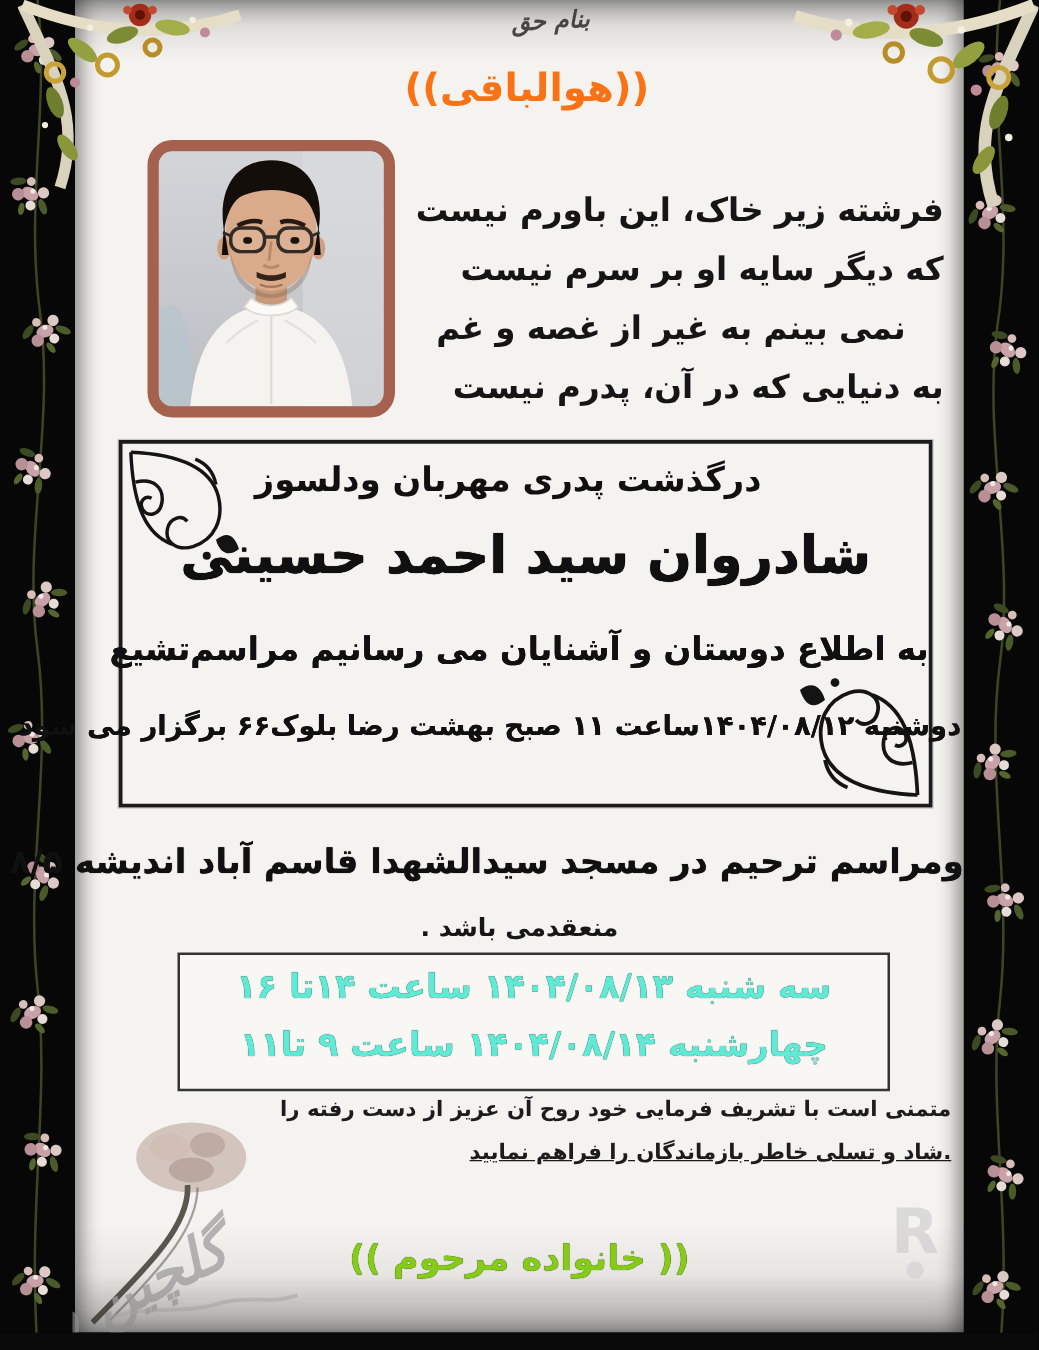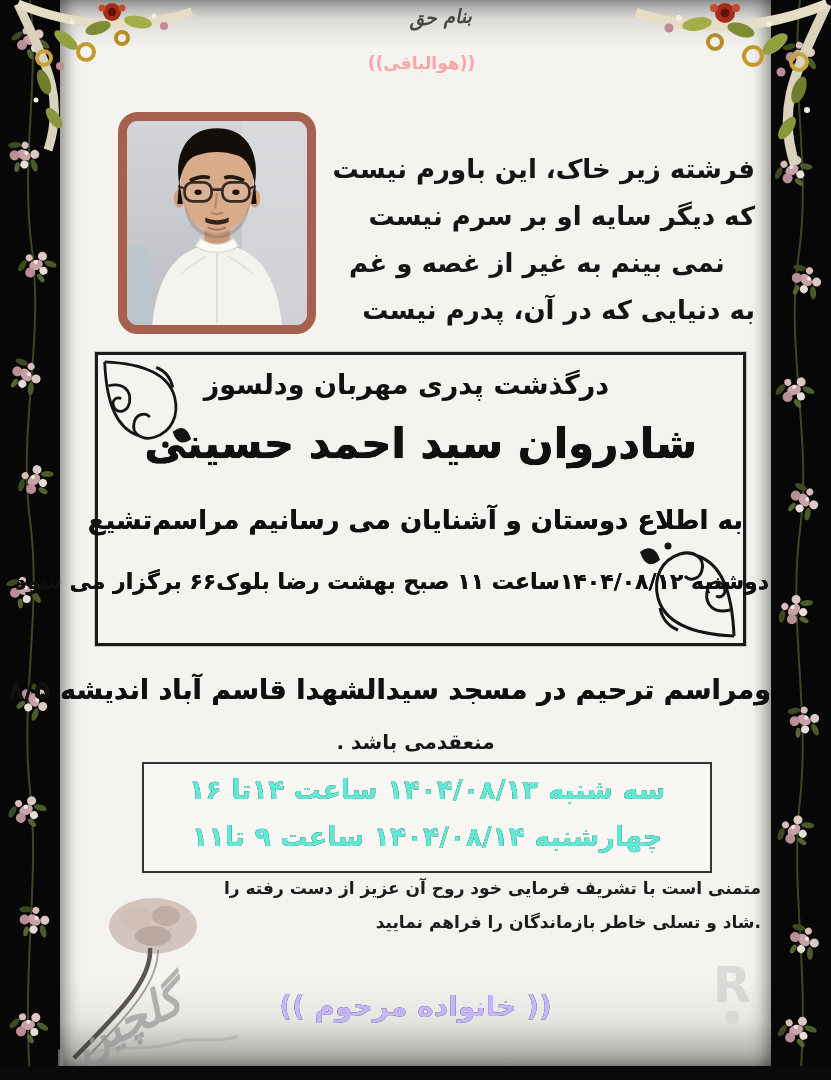--- a/index.html
+++ b/index.html
@@ -18,21 +18,21 @@
   .corner-ornament{position:absolute;z-index:4;pointer-events:none;}
   .tl{left:14px;top:0;}
   .tr{right:0;top:0;}
   .calligraphy-top{
     position:absolute;z-index:3;left:346px;top:6px;width:190px;height:46px;
     color:#2e2c28;font-size:19px;font-weight:bold;font-style:italic;
     transform:rotate(-3deg);opacity:.85;text-align:center;direction:rtl;white-space:nowrap;
   }
   .invocation{
     position:absolute;z-index:3;left:60px;top:53px;width:711px;
-    text-align:center;font-size:17px;font-weight:bold;color:#fca5a5;
+    text-align:center;font-size:31px;font-weight:bold;color:#f97316;
     transform:translateX(6px);white-space:nowrap;
   }
   .photo-frame{
     position:absolute;z-index:3;left:118px;top:112px;width:180px;height:204px;
     border:9px solid #a5614e;border-radius:20px;overflow:hidden;background:#c9cbcf;
   }
   .photo-frame svg{display:block;width:100%;height:100%;}
   .poem{
     position:absolute;z-index:3;top:146px;right:76px;width:470px;
     font-size:26px;font-weight:bold;color:#151515;line-height:47px;
@@ -67,24 +67,24 @@
     border:2px solid #343434;background:rgba(255,255,255,.35);
   }
   .box2 .t{position:absolute;left:0;width:100%;text-align:center;font-size:27px;font-weight:bold;color:#5eead4;white-space:nowrap;text-shadow:0 0 .6px #000;}
   .box2 .t1{top:10px;}
   .box2 .t2{top:57px;}
   .closing1,.closing2{
     position:absolute;z-index:3;left:60px;width:711px;text-align:right;
     font-size:17px;font-weight:600;color:#1c1c1c;transform:translateX(-10px);white-space:nowrap;
   }
   .closing1{top:878px;}
-  .closing2{top:912px;}
+  .closing2{top:912px;text-decoration:underline;}
   .family{
     position:absolute;z-index:3;left:60px;top:990px;width:711px;text-align:center;
-    font-size:28px;font-weight:bold;color:#c4b5fd;white-space:nowrap;text-shadow:0 0 .6px #000;
+    font-size:28px;font-weight:bold;color:#84cc16;white-space:nowrap;text-shadow:0 0 .6px #000;
   }
   .flower-watermark{position:absolute;z-index:2;left:58px;top:886px;pointer-events:none;}
   .r-watermark{
     position:absolute;z-index:6;left:702px;top:962px;width:60px;text-align:center;
     font-size:50px;font-weight:bold;color:#c6c6c6;opacity:.55;direction:ltr;line-height:46px;
   }
   .r-watermark .dot{display:block;font-size:18px;line-height:16px;opacity:.8;}
   .bottom-strip{position:absolute;z-index:7;left:0;bottom:0;width:831px;height:14px;background:#0a0a0a;}
 </style>
 </head>

